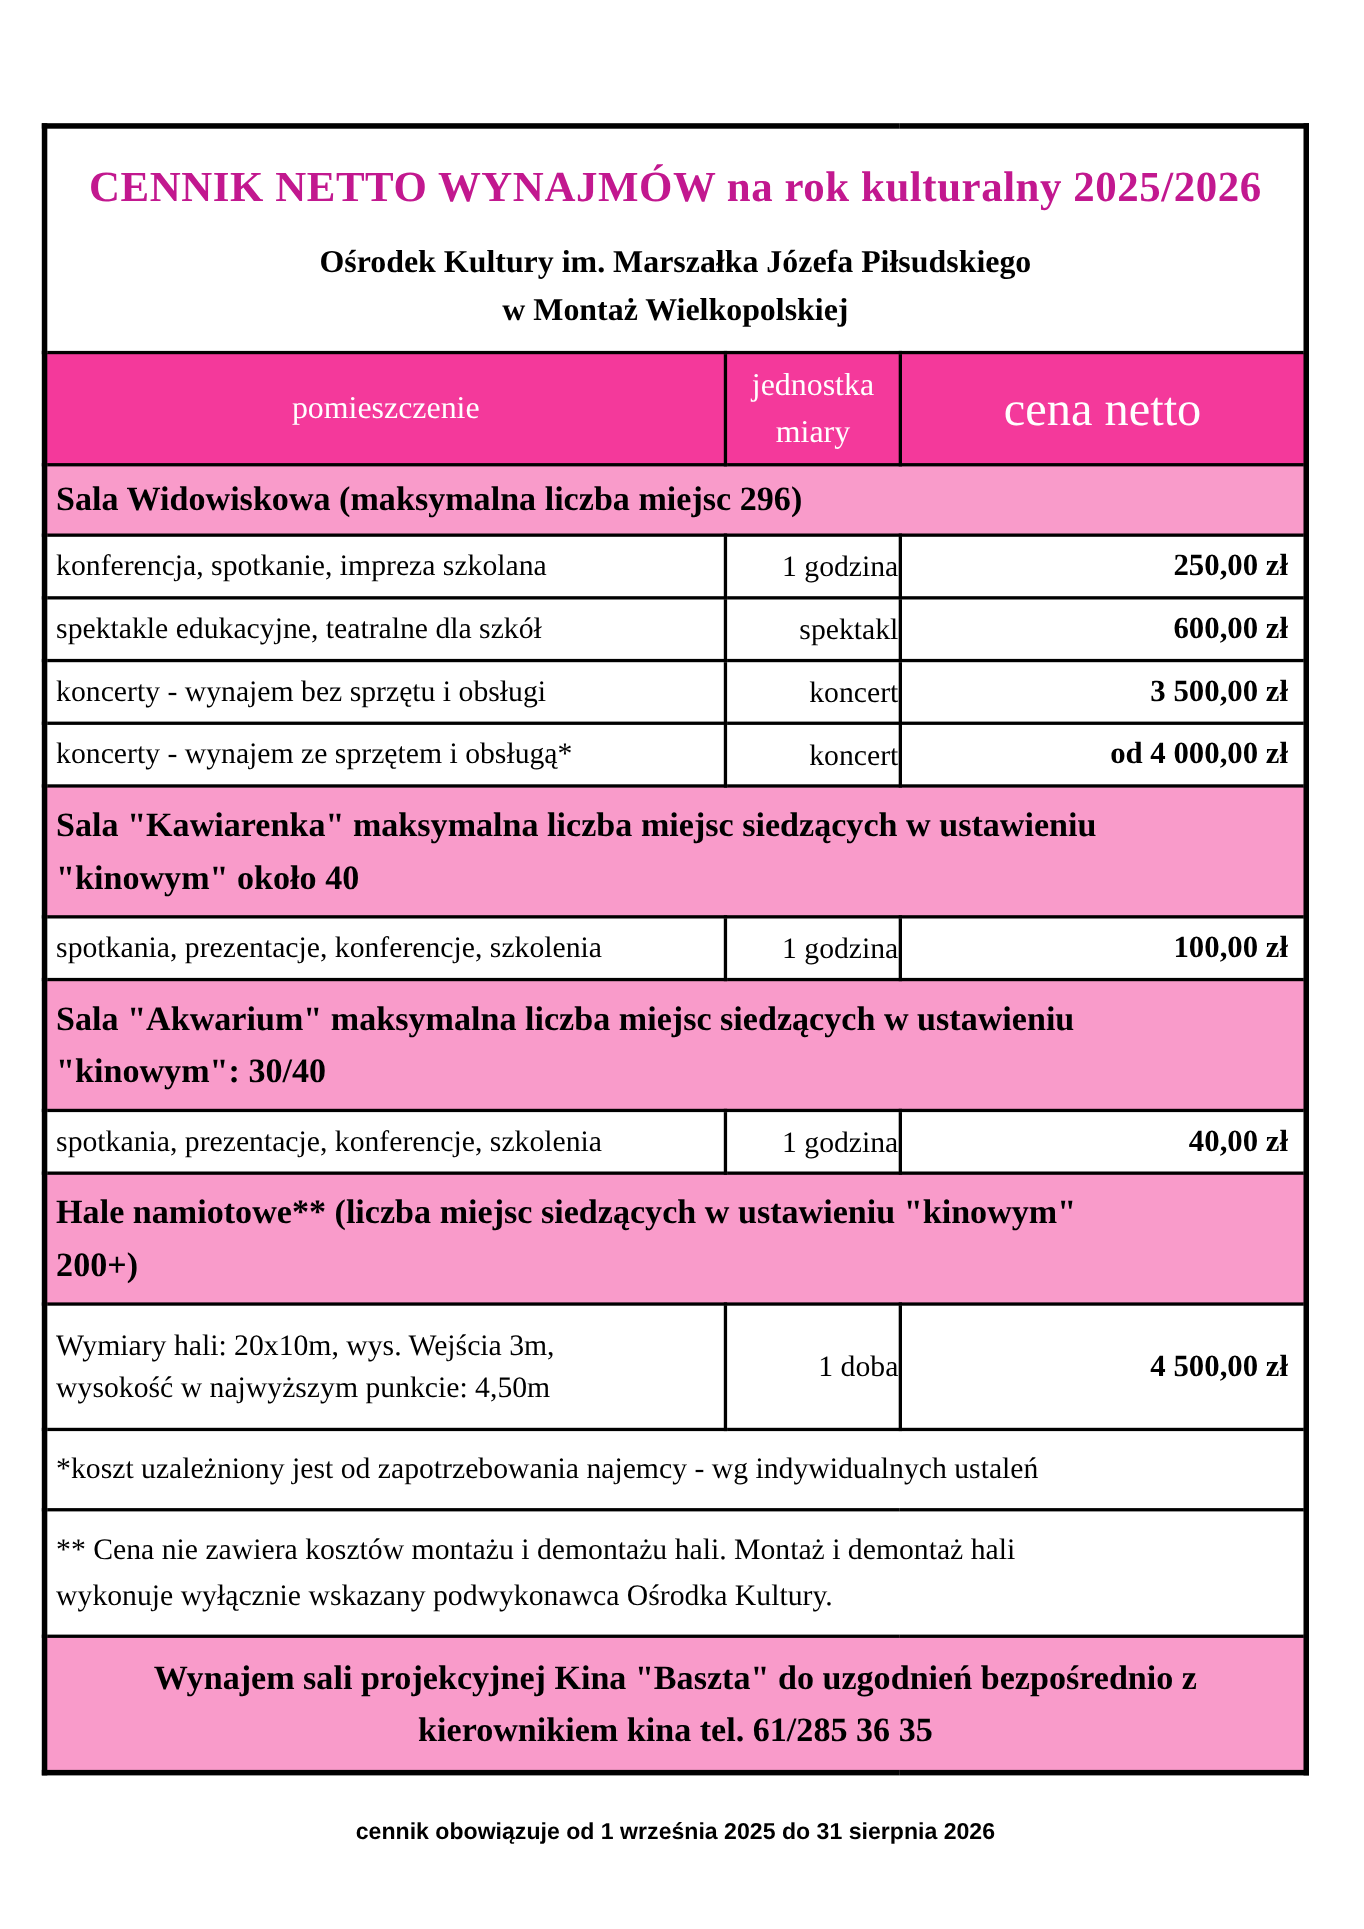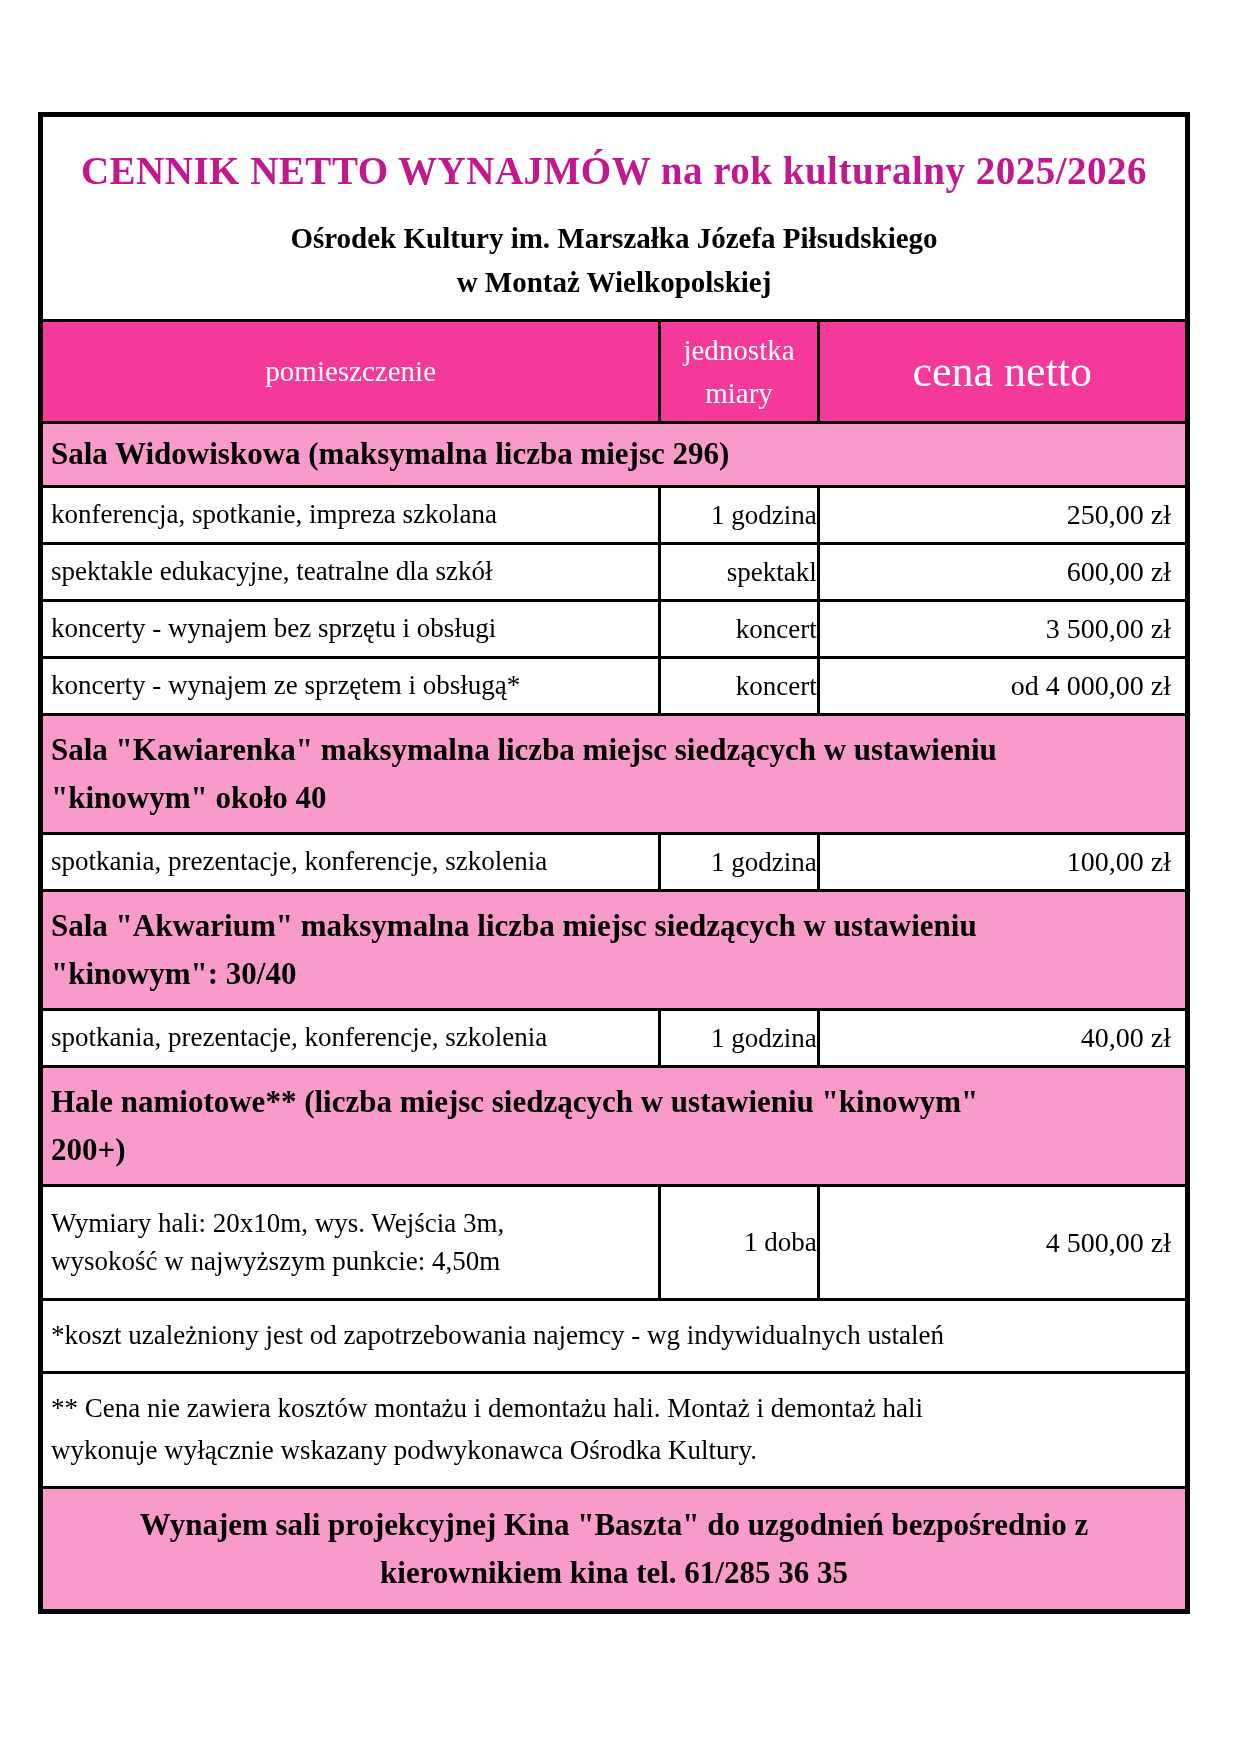--- a/index.html
+++ b/index.html
@@ -51,21 +51,21 @@
   td.section-cell{
     background:var(--section_bg);
     font-size:31px;font-weight:bold;
     padding:10px 8px;line-height:1.55;
     white-space:pre-line;text-align:left;
   }
   td.section-single{height:64px;padding-top:3px;padding-bottom:4px;}
   
   td.room-cell{font-size:27px;padding:0 8px;height:57px;white-space:pre-line;text-align:left;line-height:1.4;}
   td.unit-cell{font-size:27px;text-align:right;height:57px;}
-  td.price-cell{font-size:28px;font-weight:normal;text-align:right;padding-right:14px;height:57px;margin-left:30px;}
+  td.price-cell{font-size:28px;font-weight:bold;text-align:right;padding-right:14px;height:57px;margin-left:30px;}
   tr.tall-row td{height:114px;}
   
   td.note-cell{font-size:27px;padding:14px 8px;line-height:1.55;white-space:pre-line;text-align:left;}
   
   td.banner-cell{
     background:var(--section_bg);
     font-size:31px;font-weight:bold;text-align:center;
     padding:12px 10px;line-height:1.55;white-space:pre-line;height:104px;
   }
   
@@ -167,14 +167,15 @@
 wykonuje wyłącznie wskazany podwykonawca Ośrodka Kultury.</td>
         </tr>
 
         <tr>
           <td class="banner-cell" colspan="3">Wynajem sali projekcyjnej Kina "Baszta" do uzgodnień bezpośrednio z
 kierownikiem kina tel. 61/285 36 35</td>
         </tr>
       </tbody>
     </table>
 
+    <div class="validity">cennik obowiązuje od 1 września 2025 do 31 sierpnia 2026</div>
   </div>
 </div>
 
 </body></html>

